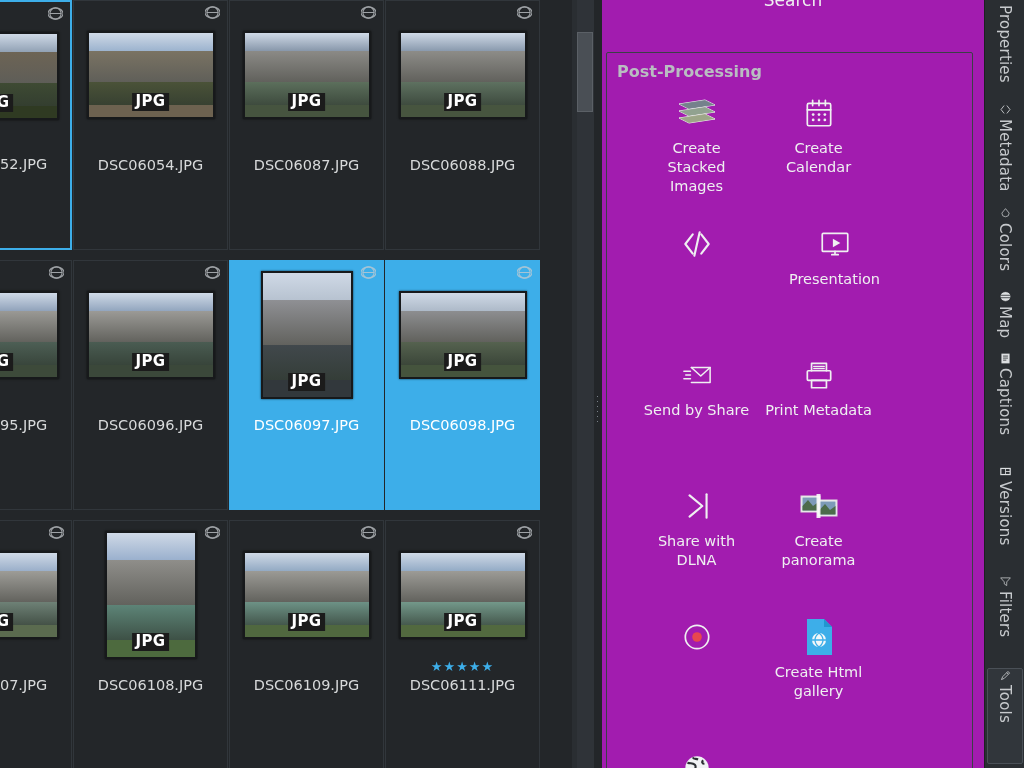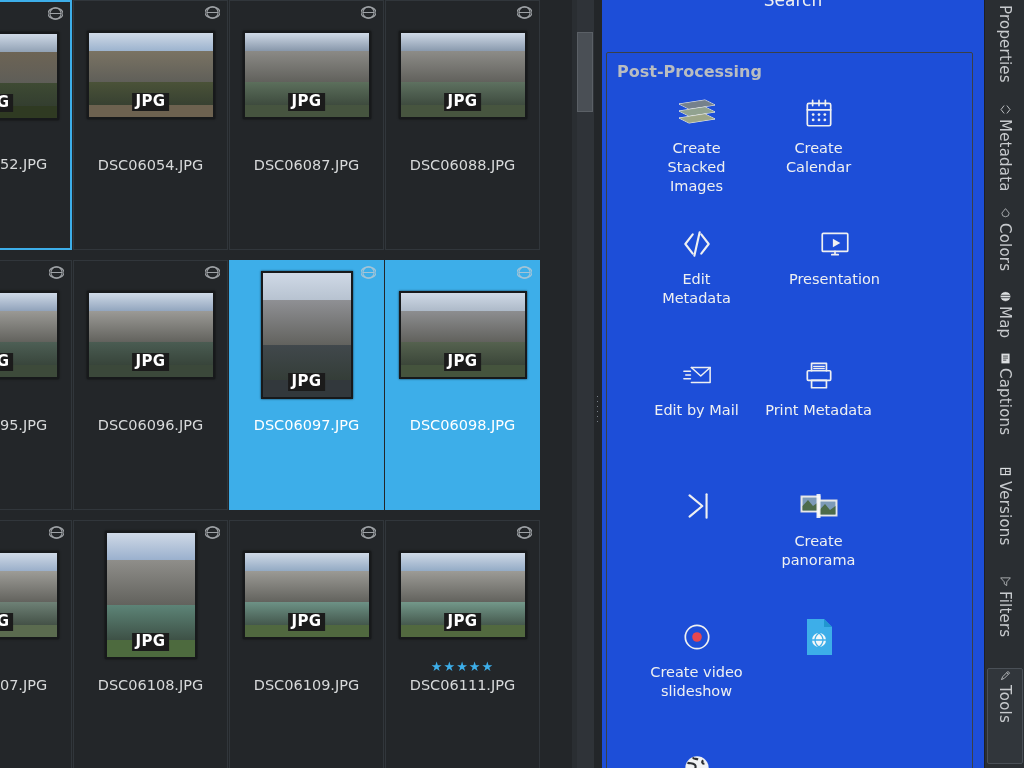--- a/index.html
+++ b/index.html
@@ -81,21 +81,21 @@
   }
   #splitter .dots{
     position:absolute;left:2px;top:394px;width:3px;height:30px;
     background-image:radial-gradient(circle,#7a8189 1px,transparent 1px);
     background-size:3px 5px;
   }
 
   
   #toolpanel{
     position:absolute;left:602px;top:0;width:382px;height:768px;
-    background:#1d4ed8;overflow:hidden;
+    background:#a21caf;overflow:hidden;
   }
   #searchlabel{
     position:absolute;left:0;right:0;top:-10px;
     text-align:center;font-size:17px;color:#eff0f1;
   }
   .groupbox{
     position:absolute;left:4px;top:52px;width:367px;
     height:740px;
     border:1px solid #3a4046;border-radius:2px;
     box-sizing:border-box;
@@ -396,61 +396,61 @@
 Calendar</div>
           </div>
           <div class="tool" style="left: 0px; top: 131px;">
             <div class="ic">
               <svg width="34" height="34" viewBox="0 0 32 32" fill="none" stroke="#eff0f1" stroke-width="1.6" stroke-linecap="round" stroke-linejoin="round">
                 <path d="M12 7 L5 16 L12 25" stroke-width="2"></path>
                 <path d="M20 7 L27 16 L20 25" stroke-width="2"></path>
                 <path d="M18.5 5 L13.5 27" stroke-width="2"></path>
               </svg>
             </div>
-            <div class="lbl">Edit
-Metadata</div>
           </div>
           <div class="tool" style="left: 138px; top: 131px;">
             <div class="ic">
               <svg width="34" height="34" viewBox="0 0 32 32" fill="none" stroke="#eff0f1" stroke-width="1.6" stroke-linecap="round" stroke-linejoin="round">
                 <rect x="4" y="6" width="24" height="17" rx="1"></rect>
                 <path d="M13 26h6M16 23v3"></path>
                 <polygon points="14,11 14,19 21,15" fill="#eff0f1" stroke="none"></polygon>
               </svg>
             </div>
             <div class="lbl">Presentation</div>
           </div>
           <div class="tool" style="left: 0px; top: 262px;">
             <div class="ic">
               <svg width="40" height="30" viewBox="0 0 32 32" fill="none" stroke="#eff0f1" stroke-width="1.6" stroke-linecap="round" stroke-linejoin="round">
                 <path d="M10 8h20v16H10"></path>
                 <path d="M10 8 L20 17 L30 8"></path>
                 <path d="M2 12h7M4 16h5M2 20h7"></path>
               </svg>
             </div>
-            <div class="lbl">Edit by Mail</div>
+            <div class="lbl">Send by Share</div>
           </div>
           <div class="tool" style="left: 122px; top: 262px;">
             <div class="ic">
               <svg width="34" height="34" viewBox="0 0 32 32" fill="none" stroke="#eff0f1" stroke-width="1.6" stroke-linecap="round" stroke-linejoin="round">
                 <path d="M9 12V5h14v7"></path>
                 <rect x="5" y="12" width="22" height="9" rx="1"></rect>
                 <rect x="9" y="21" width="14" height="7"></rect>
                 <path d="M11 8h10M11 10h10" stroke-width="1.2"></path>
               </svg>
             </div>
             <div class="lbl">Print Metadata</div>
           </div>
           <div class="tool" style="left: 0px; top: 393px;">
             <div class="ic">
               <svg width="34" height="34" viewBox="0 0 32 32" fill="none" stroke="#eff0f1" stroke-width="1.6" stroke-linecap="round" stroke-linejoin="round">
                 <path d="M9 6 L21 16 L9 26" stroke-width="2"></path>
                 <path d="M25 5 L25 27" stroke-width="2"></path>
               </svg>
             </div>
+            <div class="lbl">Share with
+DLNA</div>
           </div>
           <div class="tool" style="left: 122px; top: 393px;">
             <div class="ic">
               <svg width="40" height="32" viewBox="0 0 40 32">
                 <rect x="2" y="6" width="19" height="16" fill="#f2f2f2" stroke="#ddd"></rect>
                 <rect x="3.5" y="7.5" width="16" height="13" fill="#7d9ab8"></rect>
                 <polygon points="3.5,16 9,10 14,16 19.5,12 19.5,20.5 3.5,20.5" fill="#4d6b4a"></polygon>
                 <rect x="19" y="10" width="19" height="16" fill="#f2f2f2" stroke="#ddd"></rect>
                 <rect x="20.5" y="11.5" width="16" height="13" fill="#7d9ab8"></rect>
                 <polygon points="20.5,20 26,14 31,20 36.5,16 36.5,24.5 20.5,24.5" fill="#4d6b4a"></polygon>
@@ -460,32 +460,32 @@
             <div class="lbl">Create
 panorama</div>
           </div>
           <div class="tool" style="left: 0px; top: 524px;">
             <div class="ic">
               <svg width="34" height="34" viewBox="0 0 32 32">
                 <circle cx="16" cy="16" r="11" fill="none" stroke="#eff0f1" stroke-width="1.6"></circle>
                 <circle cx="16" cy="16" r="4.5" fill="#e7474f"></circle>
               </svg>
             </div>
-            <div class="lbl">Create video
-slideshow</div>
           </div>
           <div class="tool" style="left: 122px; top: 524px;">
             <div class="ic">
               <svg width="32" height="40" viewBox="0 0 32 40">
                 <path d="M4 2h17l8 8v28H4z" fill="#3daee9"></path>
                 <path d="M21 2v8h8z" fill="#2196d0"></path>
                 <circle cx="16" cy="23" r="7" fill="#f4f7f9"></circle>
                 <path d="M9 23h14M16 16a14 10 0 0 0 0 14M16 16a14 10 0 0 1 0 14" fill="none" stroke="#3daee9" stroke-width="1.3"></path>
               </svg>
             </div>
+            <div class="lbl">Create Html
+gallery</div>
           </div>
           <div class="tool" style="left: 0px; top: 655px;">
             <div class="ic">
               <svg width="34" height="34" viewBox="0 0 32 32">
                 <circle cx="16" cy="16" r="11" fill="#f0f2f4"></circle>
                 <path d="M7 11c3 1 5 0 7 2s-1 4 1 6 4 0 5 3M12 6c1 2 3 1 5 2M22 9c-2 1-1 3 1 3" fill="none" stroke="#2b2f33" stroke-width="2"></path>
               </svg>
             </div>
             <div class="lbl"></div>
           </div>

